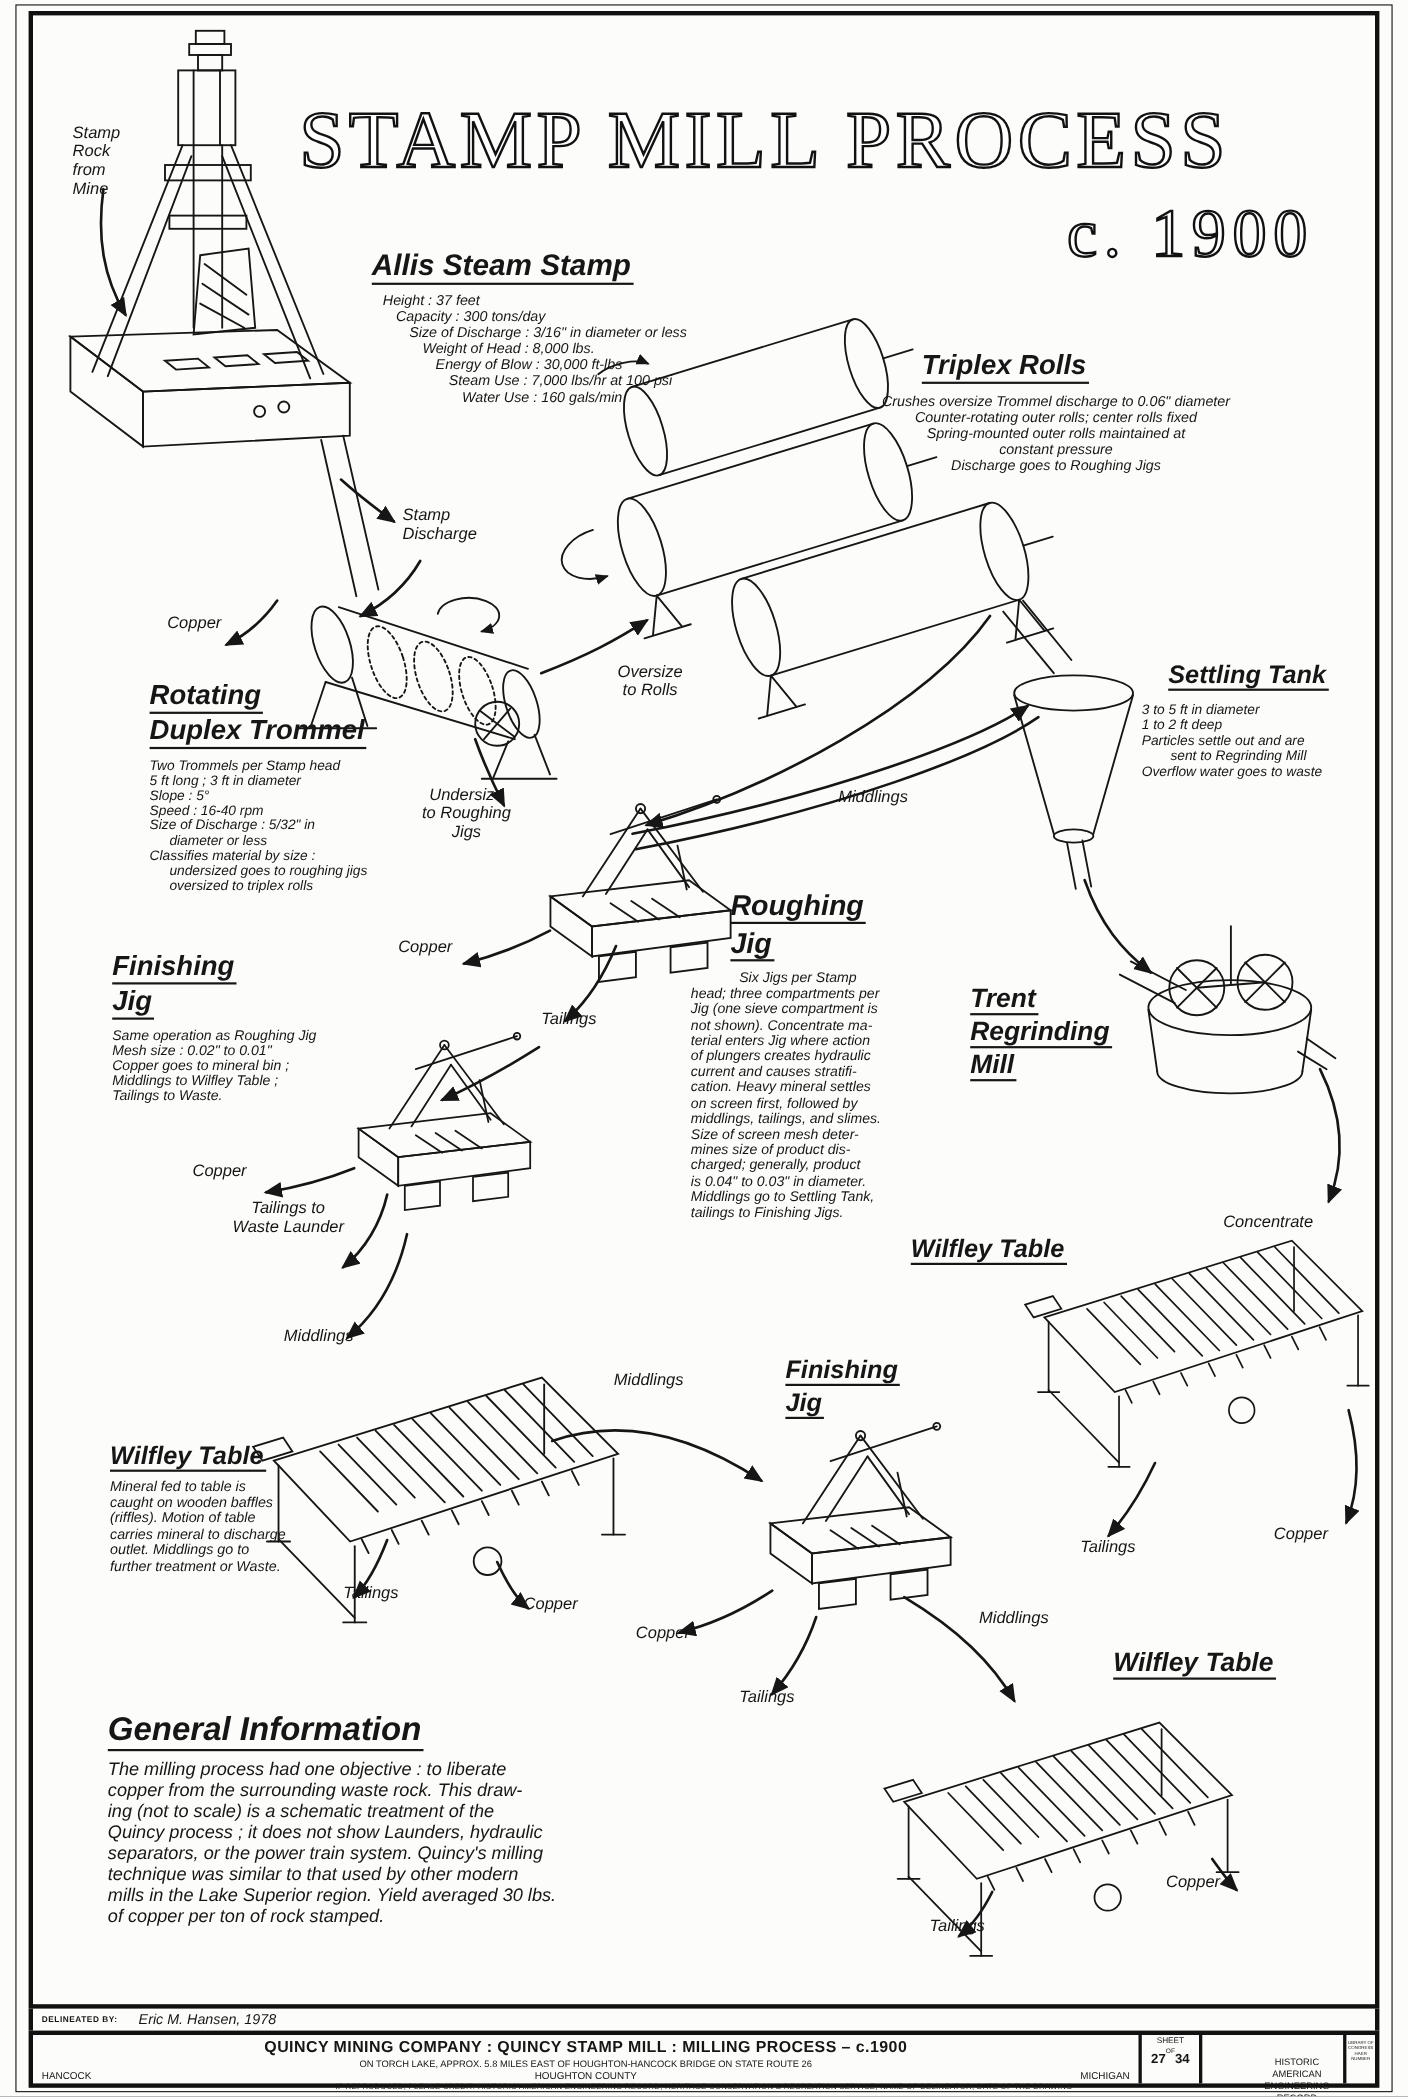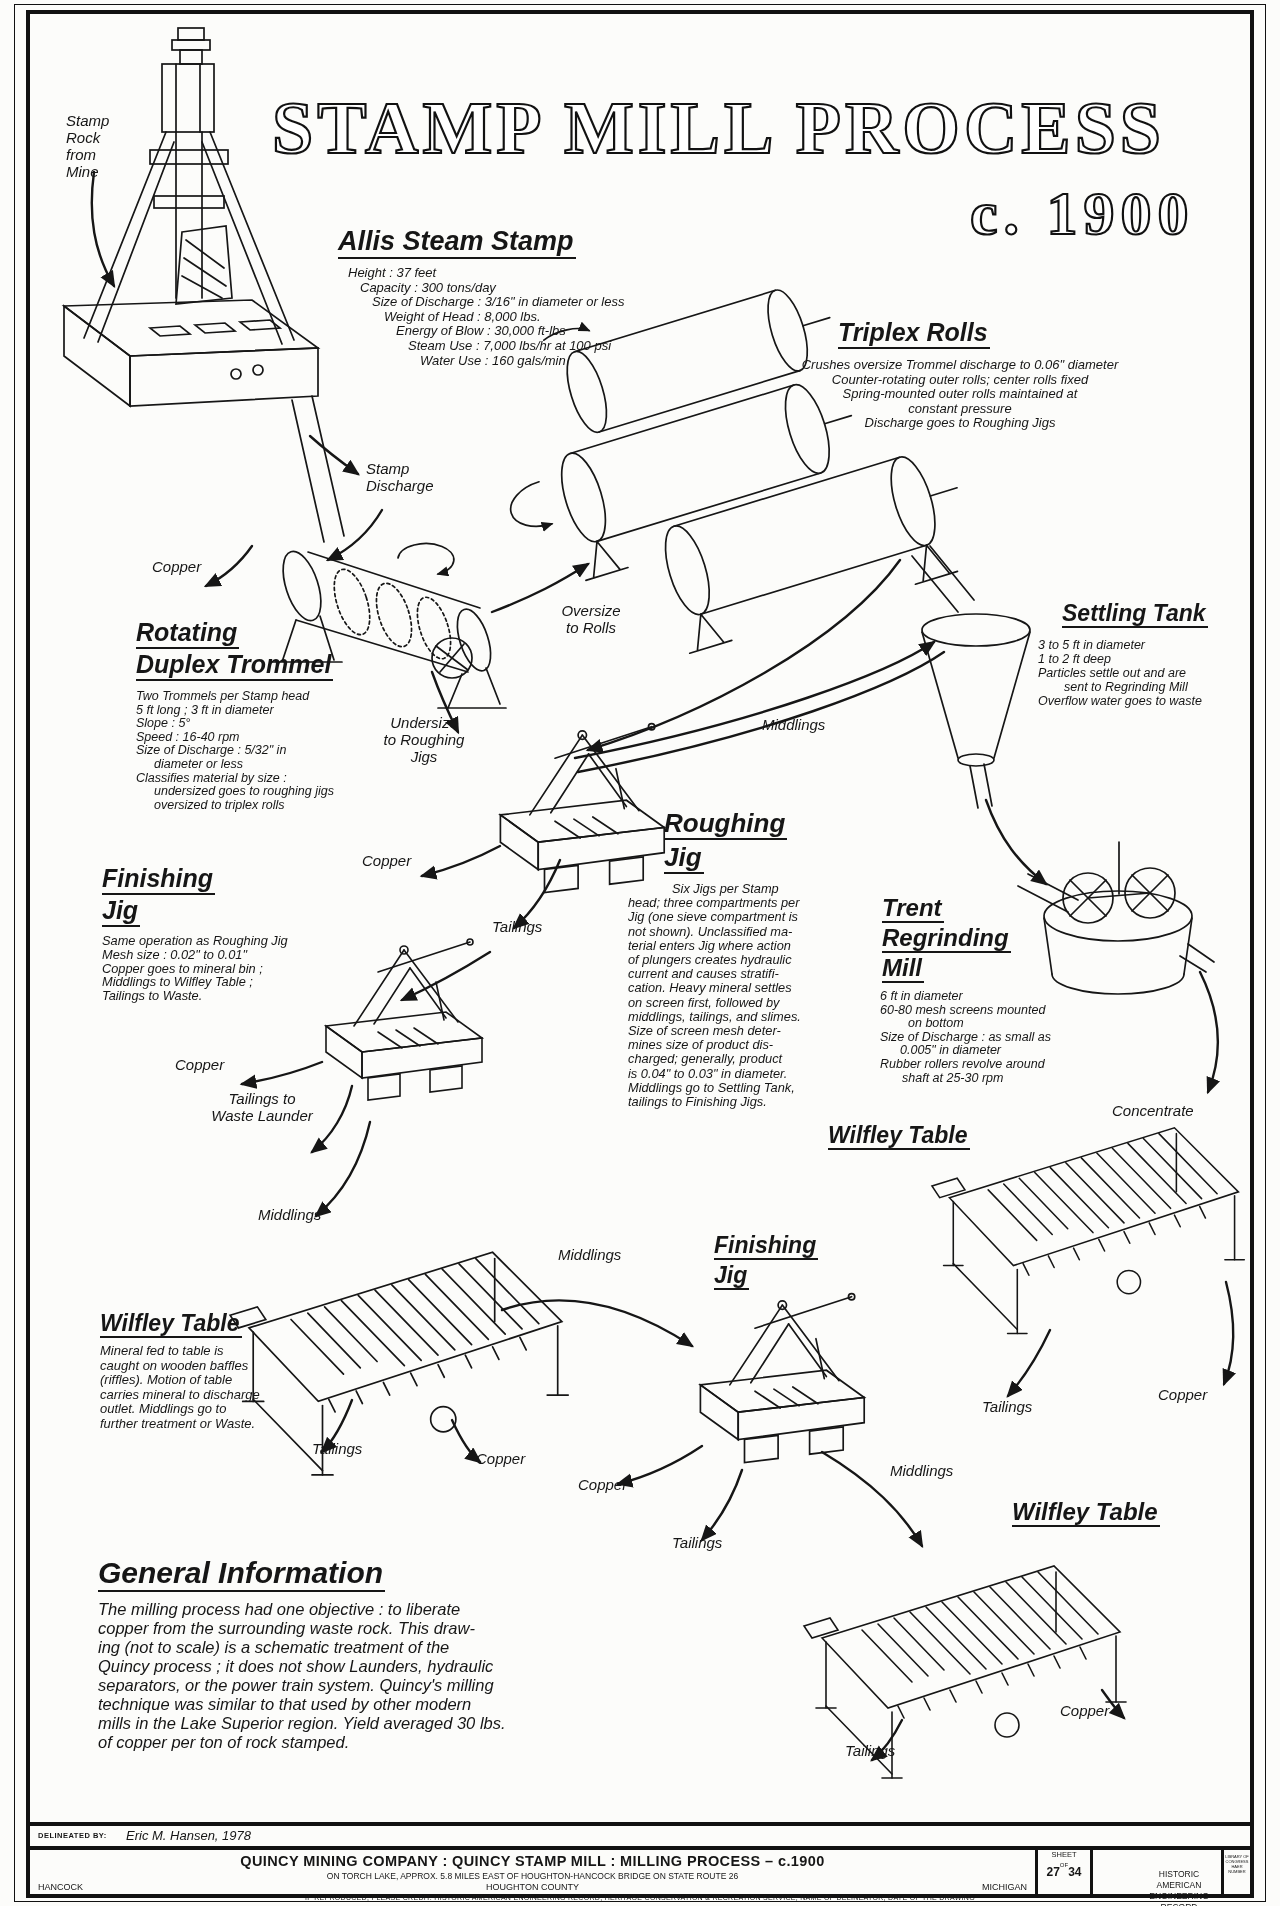--- a/index.html
+++ b/index.html
@@ -5,21 +5,21 @@
   html,body{margin:0;padding:0;background:#8a8a8a;}
   #sheet{position:relative;width:1280px;height:1906px;background:#fcfcfa;overflow:hidden;
          font-family:"Liberation Sans",sans-serif;color:#161616;}
   .abs{position:absolute;}
   .hand{font-style:italic;color:#161616;}
   .hd{font-weight:bold;font-style:italic;white-space:nowrap;line-height:1.02;
       border-bottom:2.5px solid #161616;display:inline-block;padding:0 2px 1px 0;}
   .specs .tl{white-space:pre;}
   .lbl{font-style:italic;font-size:15px;white-space:pre;line-height:17px;}
   .ctr{text-align:center;}
-  .big-title{font-family:"Liberation Serif","DejaVu Serif",serif;font-weight:bold;color:#ef4444;
+  .big-title{font-family:"Liberation Serif","DejaVu Serif",serif;font-weight:normal;color:#ef4444;
       -webkit-text-fill-color:#ffffff;-webkit-text-stroke:2.2px #111;letter-spacing:4px;white-space:nowrap;text-align:right;}
   
   #frame-outer{left:14px;right:14px;top:4px;bottom:4px;border:1.5px solid #111;}
   #frame-drawing{left:26px;right:26px;top:10px;bottom:80px;border:4px solid #111;}
   
   #allis-specs .tl:nth-child(2){margin-left:12px}
   #allis-specs .tl:nth-child(3){margin-left:24px}
   #allis-specs .tl:nth-child(4){margin-left:36px}
   #allis-specs .tl:nth-child(5){margin-left:48px}
   #allis-specs .tl:nth-child(6){margin-left:60px}
@@ -298,21 +298,21 @@
       <div class="tl">sent to Regrinding Mill</div>
       <div class="tl">Overflow water goes to waste</div>
     </div>
 
   <div class="abs hand hd" style="left:664px;top:810px;font-size:26px;">Roughing</div>
   <div class="abs hand hd" style="left:664px;top:844px;font-size:26px;">Jig</div>
   <div class="abs hand specs" id="roughing-body" style="left:628px;top:882px;font-size:12.8px;line-height:14.2px;">
       <div class="tl">Six Jigs per Stamp</div>
       <div class="tl">head; three compartments per</div>
       <div class="tl">Jig (one sieve compartment is</div>
-      <div class="tl">not shown). Unclassified ma-</div>
+      <div class="tl">not shown). Concentrate ma-</div>
       <div class="tl">terial enters Jig where action</div>
       <div class="tl">of plungers creates hydraulic</div>
       <div class="tl">current and causes stratifi-</div>
       <div class="tl">cation. Heavy mineral settles</div>
       <div class="tl">on screen first, followed by</div>
       <div class="tl">middlings, tailings, and slimes.</div>
       <div class="tl">Size of screen mesh deter-</div>
       <div class="tl">mines size of product dis-</div>
       <div class="tl">charged; generally, product</div>
       <div class="tl">is 0.04" to 0.03" in diameter.</div>
@@ -326,29 +326,20 @@
       <div class="tl">Same operation as Roughing Jig</div>
       <div class="tl">Mesh size : 0.02" to 0.01"</div>
       <div class="tl">Copper goes to mineral bin ;</div>
       <div class="tl">Middlings to Wilfley Table ;</div>
       <div class="tl">Tailings to Waste.</div>
     </div>
 
   <div class="abs hand hd" style="left:882px;top:896px;font-size:24px;">Trent</div>
   <div class="abs hand hd" style="left:882px;top:926px;font-size:24px;">Regrinding</div>
   <div class="abs hand hd" style="left:882px;top:956px;font-size:24px;">Mill</div>
-  <div class="abs hand specs" id="trent-specs" style="left:880px;top:990px;font-size:12.5px;line-height:13.6px;">
-      <div class="tl">6 ft in diameter</div>
-      <div class="tl">60-80 mesh screens mounted</div>
-      <div class="tl">on bottom</div>
-      <div class="tl">Size of Discharge : as small as</div>
-      <div class="tl">0.005" in diameter</div>
-      <div class="tl">Rubber rollers revolve around</div>
-      <div class="tl">shaft at 25-30 rpm</div>
-    </div>
 
   <div class="abs hand hd" style="left:828px;top:1124px;font-size:23px;">Wilfley Table</div>
 
   <div class="abs hand hd" style="left:100px;top:1312px;font-size:23px;">Wilfley Table</div>
   <div class="abs hand specs" style="left:100px;top:1344px;font-size:13px;line-height:14.6px;">
       <div class="tl">Mineral fed to table is</div>
       <div class="tl">caught on wooden baffles</div>
       <div class="tl">(riffles). Motion of table</div>
       <div class="tl">carries mineral to discharge</div>
       <div class="tl">outlet. Middlings go to</div>

